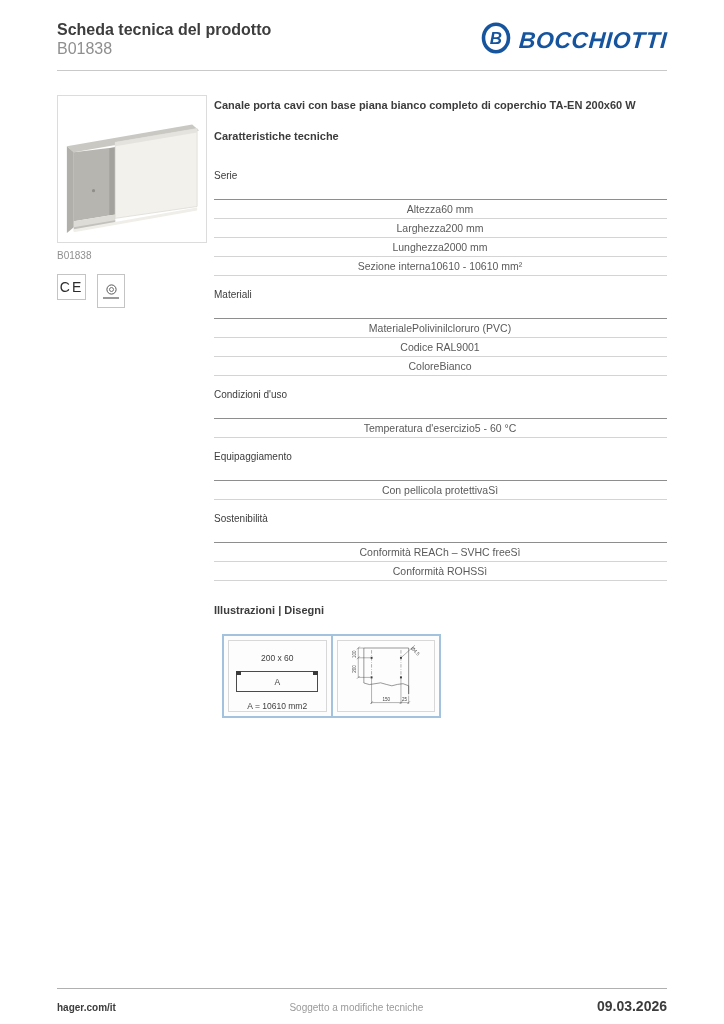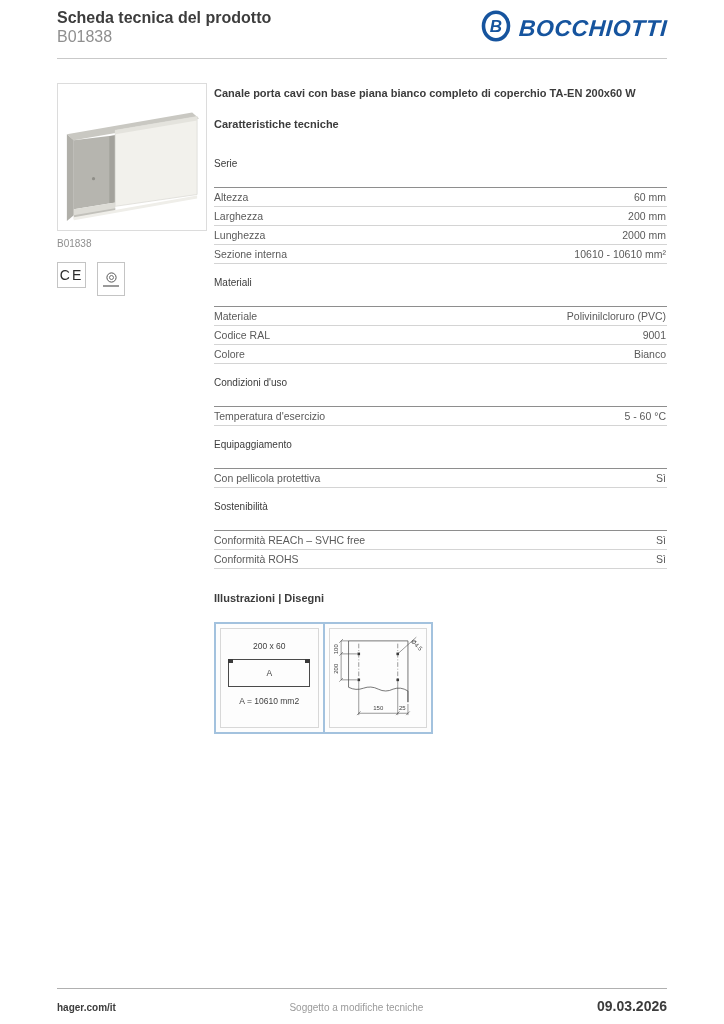--- a/index.html
+++ b/index.html
@@ -6,21 +6,21 @@
   html,body { background:#ffffff; }
   body {
     width:724px; height:1024px;
     font-family:"Liberation Sans", sans-serif;
     color:#3d3d3d; position:relative; overflow:hidden;
   }
   .page { width:724px; height:1024px; padding:0 57px; position:relative; }
 
   
   .header {
-    padding-top:8px; padding-bottom:12px;
+    padding-top:20px; padding-bottom:12px;
     border-bottom:1px solid #c9c9c9;
     display:flex; justify-content:space-between; align-items:flex-start;
   }
   .doc-title { font-size:16px; font-weight:bold; color:#3d3d3d; line-height:19px; }
   .doc-code  { font-size:16px; color:#8f8f8f; line-height:19px; }
   .logo { display:flex; align-items:center; gap:7px; margin-top:2px; }
   .logo-text {
     font-size:23px; font-weight:900; font-style:italic;
     color:#16549e; letter-spacing:0.5px; transform:skewX(-4deg);
   }
@@ -51,32 +51,32 @@
     margin-top:3px; margin-bottom:18px;
   }
   .table-heading { font-size:11px; font-weight:bold; color:#3c3c3c; margin-bottom:28px; }
 
   .sec { margin-bottom:13px; }
   .sec-title {
     font-size:10px; font-weight:normal; color:#3c3c3c;
     padding-bottom:18px; border-bottom:1px solid #8e8e8e;
   }
   .row {
-    display:flex; justify-content:space-between; align-items:baseline;
+    display:flex; justify-content:center; align-items:baseline;
     font-size:10.5px; color:#5a5a5a;
     padding:3px 1px 3px 0; border-bottom:1px solid #d4d4d4; line-height:12px;
   }
   .row .lbl { white-space:nowrap; }
   .row .val { white-space:nowrap; text-align:right; }
 
   .illu-heading { font-size:11px; font-weight:bold; color:#3c3c3c; margin-top:23px; }
 
   .illu-box {
-    margin-top:18px; 
-    width:219px; height:112px;
+    margin-top:18px; margin-left:8px;
+    width:219px; height:84px;
     border:2px solid #a3c2de; background:#fdfdfd;
     display:flex;
   }
   .illu-panel { flex:1; position:relative; padding:4px; }
   .illu-panel + .illu-panel { border-left:2px solid #a3c2de; }
   .illu-inner {
     width:100%; height:100%; border:1px solid #d8d8d8;
     display:flex; flex-direction:column; align-items:center;
   }
   .dim-top { font-size:8.5px; color:#3f3f3f; margin-top:12px; }

